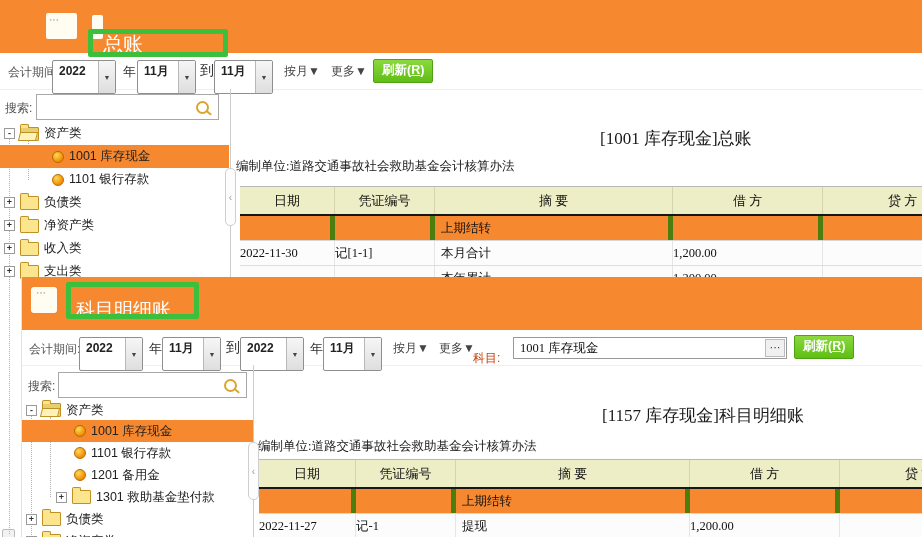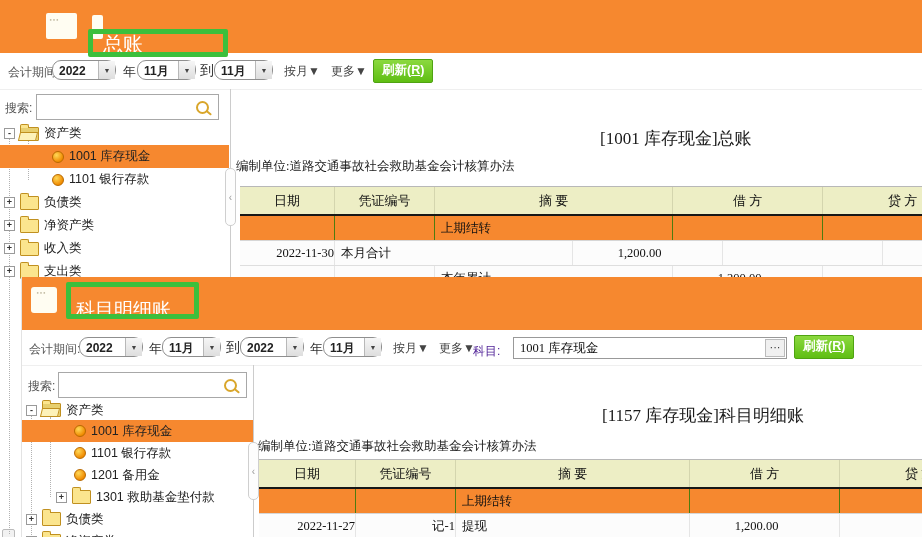--- a/index.html
+++ b/index.html
@@ -18,21 +18,21 @@
   .wicon{position:absolute;background:#FFFDF2;border-radius:2px}
   .wdots{position:absolute;color:#c7c0aa;font-size:10px;line-height:5px;letter-spacing:1px;font-weight:bold}
   .wtitle{position:absolute;color:#fff;font-size:20px;white-space:nowrap}
   .anno{position:absolute;border:5px solid var(--green);border-radius:2px;z-index:30;pointer-events:none}
   
   .tbar{position:absolute;left:0;right:0;background:#fff;border-bottom:1px solid #efefef}
   .tlabel{position:absolute;font-size:12px;color:#555;white-space:nowrap}
   .tword{position:absolute;font-size:13px;color:#333;white-space:nowrap}
   .tbig{position:absolute;font-size:14px;color:#333;white-space:nowrap}
   .tmenu{position:absolute;font-size:12px;color:#444;white-space:nowrap;cursor:default}
-  .combo{position:absolute;height:20px;box-sizing:border-box;border:1px solid #8f8f8f;background:#fff;border-radius:9px;display:flex}
+  .combo{position:absolute;height:34px;box-sizing:border-box;border:1px solid #8f8f8f;background:#fff;border-radius:2px;display:flex}
   .combo .cval{flex:1;font-weight:bold;font-size:12px;line-height:20px;color:#222;padding-left:6px;white-space:nowrap}
   .combo .carr{width:16px;display:flex;align-items:center;justify-content:center;background:linear-gradient(#f6f6f6,#dedede);border-left:1px solid #b8b8b8;font-size:7px;color:#444}
   .btn-refresh{position:absolute;height:24px;box-sizing:border-box;padding:0 8px;background:linear-gradient(#8BD93F,#5FBE13);border:1px solid #4FA312;border-radius:2px;color:#fff;font-weight:bold;font-size:12.5px;line-height:21px;white-space:nowrap}
   .subj{position:absolute;height:22px;box-sizing:border-box;border:1px solid #999;background:#fff;display:flex;align-items:center}
   .subj .sval{flex:1;font-size:12.5px;font-family:"Liberation Serif",serif;color:#111;padding-left:6px;white-space:nowrap}
   .subj .dots{width:20px;height:18px;margin-right:1px;box-sizing:border-box;border:1px solid #bbb;background:#f0f0f0;text-align:center;line-height:15px;font-size:11px;color:#333}
   
   .search-box{position:absolute;height:26px;box-sizing:border-box;border:1px solid #a8a8a8;background:#fff;display:flex;align-items:center;justify-content:flex-end}
   .mag{width:9px;height:9px;border:2px solid #D9A62B;border-radius:50%;position:relative;margin-right:9px}
   .mag::after{content:"";position:absolute;width:6px;height:2px;background:#D9A62B;transform:rotate(40deg);right:-5px;bottom:-2px;border-radius:1px}
@@ -53,26 +53,26 @@
   .pill{position:absolute;width:9px;height:56px;background:#fdfdfd;border:1px solid #cfcfcf;border-radius:5px;display:flex;align-items:center;justify-content:center;color:#999;font-size:10px;z-index:3}
   
   .rpt-title{position:absolute;font-family:"Liberation Serif",serif;font-size:17px;color:#1a1a1a;white-space:nowrap}
   .rpt-unit{position:absolute;font-family:"Liberation Serif",serif;font-size:12.5px;color:#1a1a1a;white-space:nowrap}
   .rpt-table{position:absolute;overflow:hidden;font-family:"Liberation Serif",serif}
   .rh{display:flex;height:30px;background:var(--hdrbg);border-top:1px solid #b8b8b8;border-bottom:2px solid #171717;box-sizing:border-box}
   .rh .cl{box-sizing:border-box;border-right:1px solid #d4d5ae;font-size:13px;line-height:27px;text-align:center;color:#111;flex:none;white-space:nowrap}
   .rr{display:flex;height:25px;background:#fcfcfc;border-bottom:1px solid #dedede;box-sizing:border-box}
   .rr .cl{box-sizing:border-box;border-right:1px solid #e5e5e5;font-size:12.5px;line-height:24px;color:#111;flex:none;white-space:nowrap}
   .rr.hl{background:var(--orange);border-bottom:1px solid #d6d6d6}
-  .rr.hl .cl{border-right:1px solid #4d7c0f}
+  .rr.hl .cl{border-right:5px solid #4d7c0f}
   .w0{width:95px}.w1{width:100px}.w2{width:238px}.w3{width:150px}.w4{width:160px}
   .v0{width:97px}.v1{width:100px}.v2{width:234px}.v3{width:150px}.v4{width:160px}
-  .ctr{text-align:right}
+  .ctr{text-align:left}
   .lft{text-align:left;padding-left:6px}
-  .rgt{text-align:center;padding-right:16px}
+  .rgt{text-align:left;padding-right:16px}
   .ghost-exp{position:absolute;width:11px;height:11px;border:1px solid #bbb;background:#f2f2f2;border-radius:2px}
 </style>
 </head>
 <body>
 
 <div class="win" style="left:0;top:0;width:922px;height:537px;z-index:1">
   <div class="whead">
     <div class="wicon" style="left:46px;top:13px;width:31px;height:26px">
       <span class="wdots" style="left:3px;top:4px">⋯</span>
     </div>
@@ -161,20 +161,21 @@
     </div>
     <div class="rr hl">
       <span class="cl w0 ctr"></span>
       <span class="cl w1 ctr"></span>
       <span class="cl w2 lft">上期结转</span>
       <span class="cl w3 rgt"></span>
       <span class="cl w4 rgt"></span>
     </div>
     <div class="rr">
       <span class="cl w0 ctr">2022-11-30</span>
+      <span class="cl w1 ctr">记[1-1]</span>
       <span class="cl w2 lft">本月合计</span>
       <span class="cl w3 rgt">1,200.00</span>
       <span class="cl w4 rgt"></span>
     </div>
     <div class="rr">
       <span class="cl w0 ctr"></span>
       <span class="cl w1 ctr"></span>
       <span class="cl w2 lft">本年累计</span>
       <span class="cl w3 rgt">1,200.00</span>
       <span class="cl w4 rgt"></span>
@@ -209,21 +210,21 @@
       <span class="cval">2022</span>
       <span class="carr">▼</span>
     </div>
     <span class="tword" style="left:288px;top:10px">年</span>
     <div class="combo" style="left:301px;top:7px;width:59px">
       <span class="cval">11月</span>
       <span class="carr">▼</span>
     </div>
     <span class="tmenu" style="left:371px;top:10px">按月▼</span>
     <span class="tmenu" style="left:417px;top:10px">更多▼</span>
-    <span class="tlabel" style="left:451px;top:13px;color:#4c1d95">科目:</span>
+    <span class="tlabel" style="left:451px;top:20px;color:#c2410c">科目:</span>
     <div class="subj" style="left:491px;top:7px;width:274px">
       <span class="sval">1001 库存现金</span>
       <span class="dots">···</span>
     </div>
     <div class="btn-refresh" style="left:772px;top:5px"><span>刷新(</span><u>R</u><span>)</span></div>
   </div>
 
   <span class="tlabel" style="left:6px;top:101px">搜索:</span>
   <div class="search-box" style="left:36px;top:95px;width:189px">
     <span class="mag"></span>

